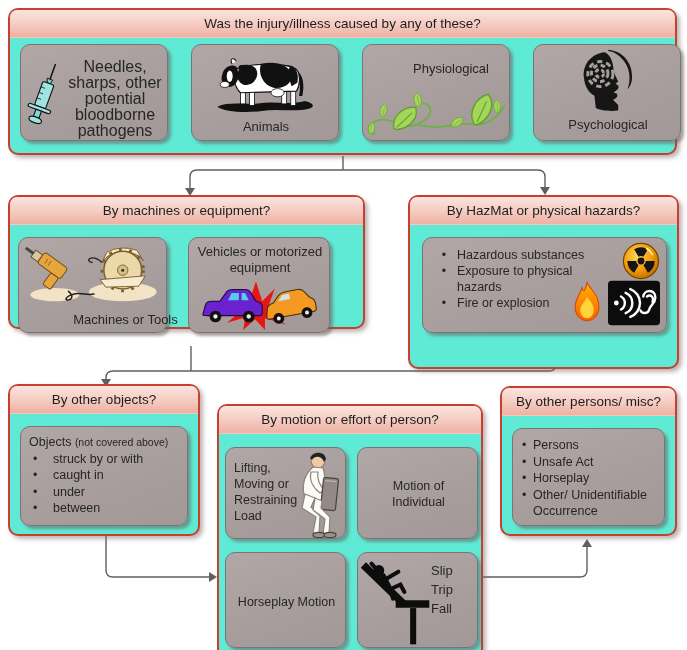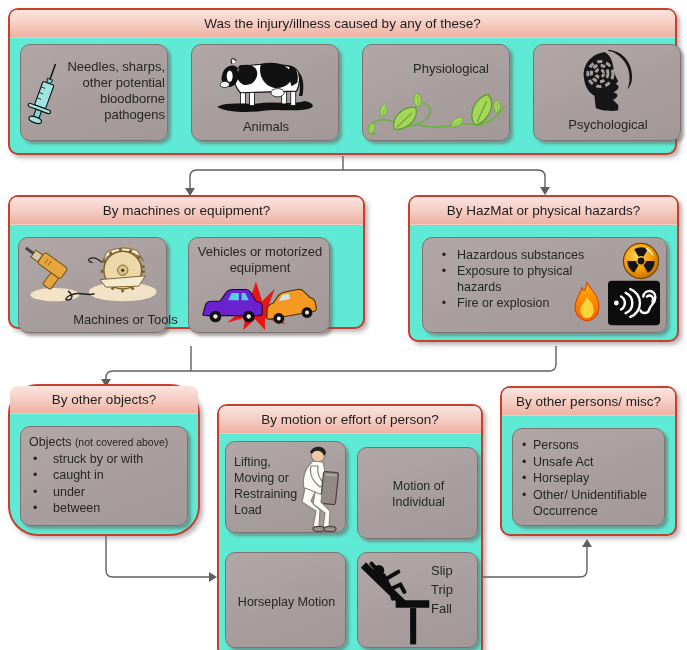--- a/index.html
+++ b/index.html
@@ -68,21 +68,21 @@
           <path d="M26,26 L34,26 L32,32 L28,32 Z" fill="#6fd2cf" stroke="#111" stroke-width="1.2"></path>
           <rect x="22" y="32" width="16" height="34" rx="2" fill="#9fe4e1" stroke="#111" stroke-width="1.5"></rect>
           <line x1="22" y1="40" x2="28" y2="40" stroke="#111" stroke-width="1"></line>
           <line x1="22" y1="48" x2="28" y2="48" stroke="#111" stroke-width="1"></line>
           <line x1="22" y1="56" x2="28" y2="56" stroke="#111" stroke-width="1"></line>
           <rect x="14" y="66" width="32" height="5" rx="2.5" fill="#9fe4e1" stroke="#111" stroke-width="1.5"></rect>
           <rect x="26" y="71" width="8" height="11" fill="#7fd8d4" stroke="#111" stroke-width="1.5"></rect>
           <ellipse cx="30" cy="85" rx="9" ry="4" fill="#9fe4e1" stroke="#111" stroke-width="1.5"></ellipse>
         </g>
       </svg>
-      <div class="lbl center" style="left:44px;top:14px;width:100px;font-size:13px;line-height:16px;text-align:right;">Needles, sharps, other potential bloodborne pathogens</div>
+      <div class="lbl center" style="left:44px;top:14px;width:100px;font-size:16px;line-height:16px;">Needles, sharps, other potential bloodborne pathogens</div>
     </div>
 
     <div class="sub" style="left:181px;top:34px;width:148px;height:97px;">
       <svg width="126" height="66" viewBox="0 0 130 80" style="position:absolute;left:11px;top:4px;">
         <path d="M6,70 C20,63 42,68 55,66 C75,63 95,68 112,63 C122,65 125,70 118,72 C100,77 80,72 60,75 C40,78 14,76 6,70 Z" fill="#111"></path>
         <path d="M102,26 C110,30 112,44 109,57 L105,57 C108,44 105,32 99,28 Z" fill="#111"></path>
         <rect x="34" y="46" width="6" height="24" fill="#fff" stroke="#111"></rect>
         <rect x="45" y="48" width="6" height="22" fill="#fff" stroke="#111"></rect>
         <rect x="84" y="46" width="6" height="24" fill="#fff" stroke="#111"></rect>
         <rect x="95" y="48" width="6" height="22" fill="#fff" stroke="#111"></rect>
@@ -183,21 +183,21 @@
           <path d="M90,26 L95,20 L103,20 L103,26 Z" fill="#cfe3ec"></path>
           <circle cx="87" cy="45" r="6" fill="#111"></circle>
             <circle cx="87" cy="45" r="2.2" fill="#eee"></circle>
           <circle cx="119" cy="44" r="6" fill="#111"></circle>
             <circle cx="119" cy="44" r="2.2" fill="#eee"></circle>
         </g>
       </svg>
     </div>
   </div>
 
-  <div class="panel" style="left:408px;top:195px;width:271px;height:147px;">
+  <div class="panel" style="left:408px;top:195px;width:271px;height:174px;">
     <div class="panel-header">By HazMat or physical hazards?</div>
 
     <div class="sub" style="left:12px;top:40px;width:245px;height:96px;">
       <div style="position:absolute;left:8px;top:9px;width:162px;font-size:12.5px;line-height:16px;">
         <div class="brow">
           <span class="bdot" style="width:26px;text-align:center;">•</span>
           <span class="btext">Hazardous substances</span>
         </div>
         <div class="brow">
           <span class="bdot" style="width:26px;text-align:center;">•</span>
@@ -245,21 +245,21 @@
           <path d="M14,17 a8,8 0 0 1 0,14"></path>
           <path d="M19,13 a12,12 0 0 1 0,22"></path>
           <path d="M24,9 a16,16 0 0 1 0,30"></path>
           <path d="M38,17 c1,-8 13,-8 13,1 c0,7 -6,8 -7,14 a5,5 0 0 1 -9,0"></path>
           <path d="M42,17 c4,-3 8,1 6,6"></path>
         </g>
       </svg>
     </div>
   </div>
 
-  <div class="panel" style="left:8px;top:384px;width:192px;height:152px;border-radius:30px;">
+  <div class="panel" style="left:8px;top:384px;width:192px;height:152px;">
     <div class="panel-header">By other objects?</div>
     <div class="sub" style="left:10px;top:40px;width:168px;height:100px;">
       <div style="position:absolute;left:8px;top:7px;width:154px;font-size:12.5px;line-height:16.5px;">
         <div>
           <span>Objects</span>
           <span style="font-size:10.5px;">(not covered above)</span>
         </div>
         <div class="brow">
           <span class="bdot" style="width:24px;text-align:left;padding-left:4px;">•</span>
           <span class="btext">struck by or with</span>
@@ -276,21 +276,21 @@
           <span class="bdot" style="width:24px;text-align:left;padding-left:4px;">•</span>
           <span class="btext">between</span>
         </div>
       </div>
     </div>
   </div>
 
   <div class="panel" style="left:217px;top:384px;width:266px;height:254px;margin-top:20px;">
     <div class="panel-header">By motion or effort of person?</div>
 
-    <div class="sub" style="left:6px;top:35px;width:121px;height:92px;">
+    <div class="sub" style="left:6px;top:41px;width:121px;height:92px;">
       <div class="lbl" style="left:8px;top:12px;width:62px;font-size:12.5px;line-height:16px;">Lifting, Moving or Restraining Load</div>
       <svg width="52" height="88" viewBox="0 0 52 88" style="position:absolute;right:2px;top:2px;">
         <g stroke="#8c8278" stroke-width="1.2">
           <circle cx="27" cy="11" r="7" fill="#eecaa2"></circle>
           <path d="M19,8 C22,1 34,1 35,9 L33,12 C31,6 24,5 21,10 Z" fill="#222" stroke="none"></path>
           <path d="M22,17 C14,24 11,34 13,45 L30,51 C34,41 35,27 32,18 Z" fill="#fbfbf8"></path>
           <path d="M20,22 C18,30 22,38 29,43 L34,40 C28,35 26,28 27,22 Z" fill="#fbfbf8"></path>
           <g transform="rotate(6 38 44)">
             <rect x="31" y="28" width="15" height="32" rx="2" fill="#948a85" stroke="#4a423c"></rect>
             <line x1="33" y1="31" x2="44" y2="31" stroke="#bdb4ae"></line>

